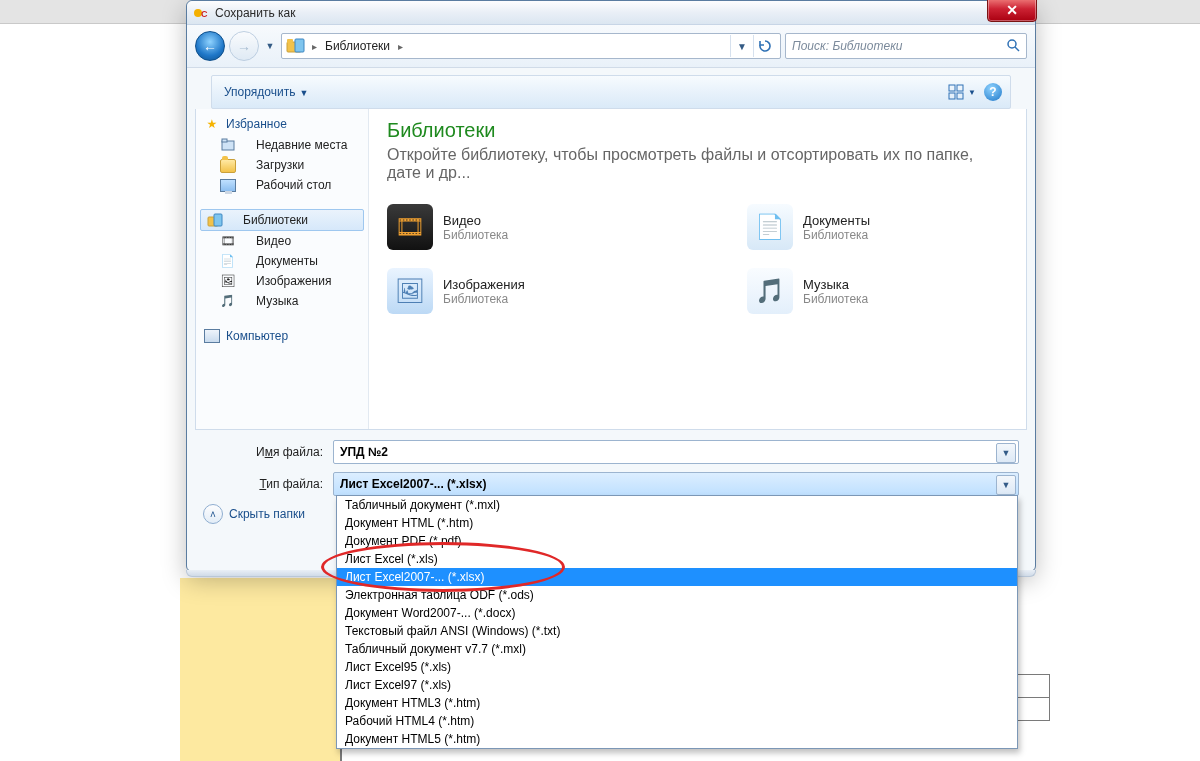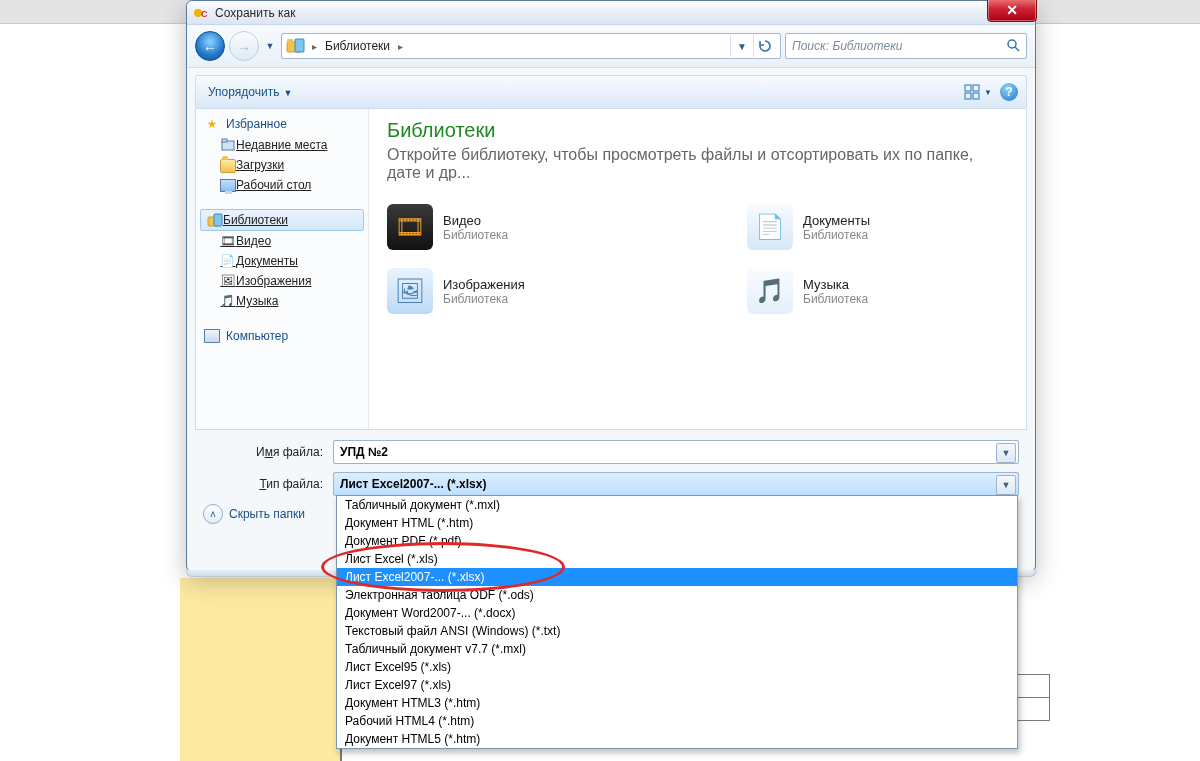--- a/index.html
+++ b/index.html
@@ -25,33 +25,33 @@
   .nav-dd{width:14px;height:24px;display:flex;align-items:center;justify-content:center;color:#345b85;font-size:9px;}
   .addrbar{flex:1;height:24px;background:#fff;border:1px solid #a6b7cc;display:flex;align-items:center;padding:0 4px;border-radius:2px;}
   .addrbar .folder-ico{width:20px;height:18px;margin-right:4px;}
   .addrbar .crumb{padding:0 6px;color:#222;}
   .addrbar .sep{color:#666;font-size:10px;padding:0 2px;}
   .addr-tail{margin-left:auto;display:flex;}
   .addr-tbtn{width:22px;height:22px;display:flex;align-items:center;justify-content:center;color:#345b85;border-left:1px solid #d6e1ee;font-size:10px;}
   .searchbox{width:228px;height:24px;background:#fff;border:1px solid #a6b7cc;display:flex;align-items:center;padding:0 6px;color:#7b8a9b;font-style:italic;border-radius:2px;}
   .searchbox .mag{margin-left:auto;color:#3d6fae;font-style:normal;}
 
-  .toolbar{height:32px;background:linear-gradient(#f7fbfe,#e8f2fb 50%,#daeaf8);border:1px solid #cfdceb;margin:7px 8px 0;display:flex;align-items:center;padding:0 8px;border-radius:2px;}
+  .toolbar{height:32px;background:linear-gradient(#f7fbfe,#e8f2fb 50%,#daeaf8);border:1px solid #cfdceb;margin:7px 24px 0;display:flex;align-items:center;padding:0 8px;border-radius:2px;}
   .toolbar .org{color:#1a4f8c;cursor:default;padding:2px 4px;}
   .toolbar .dd{font-size:9px;color:#1a4f8c;margin-left:4px;}
   .toolbar .right{margin-left:auto;display:flex;align-items:center;gap:8px;}
   .tbtn{width:28px;height:22px;display:flex;align-items:center;justify-content:center;color:#1a4f8c;}
   .help-ico{width:18px;height:18px;border-radius:50%;background:radial-gradient(circle at 40% 30%,#8fd3ff,#1f77c8);color:#fff;display:flex;align-items:center;justify-content:center;font-weight:bold;font-size:12px;}
 
   .body{display:flex;margin:0 8px;height:320px;border:1px solid #cfdceb;border-top:none;background:#fff;}
 
   .sidebar{width:172px;border-right:1px solid #e2e9f1;overflow:hidden;background:#fafcfe;position:relative;}
   .sidegroup{padding:4px 0 10px;}
   .sidehdr{display:flex;align-items:center;gap:6px;padding:3px 8px;color:#1a4f8c;}
-  .sideitem{display:flex;align-items:center;gap:0;padding:2px 8px 2px 24px;color:#222;text-decoration:underline;}
+  .sideitem{display:flex;align-items:center;gap:20px;padding:2px 8px 2px 24px;color:#222;}
   .sideitem.sel{background:linear-gradient(#eaf3fc,#d6e8fa);border:1px solid #9ec7ef;border-radius:2px;margin:0 4px;padding-left:20px;}
   .i16{width:16px;height:16px;display:inline-flex;align-items:center;justify-content:center;}
 
   .content{flex:1;padding:10px 18px;overflow:hidden;}
   .content h1{margin:0 0 4px;font-size:20px;font-weight:400;color:#1f8a1f;}
   .content .sub{color:#666;margin-bottom:22px;font-size:16px;}
   .libs{display:flex;flex-wrap:wrap;gap:18px 110px;}
   .lib{display:flex;align-items:center;gap:10px;width:250px;}
   .lib .big{width:46px;height:46px;}
   .lib .name{color:#222;font-size:13px;}

